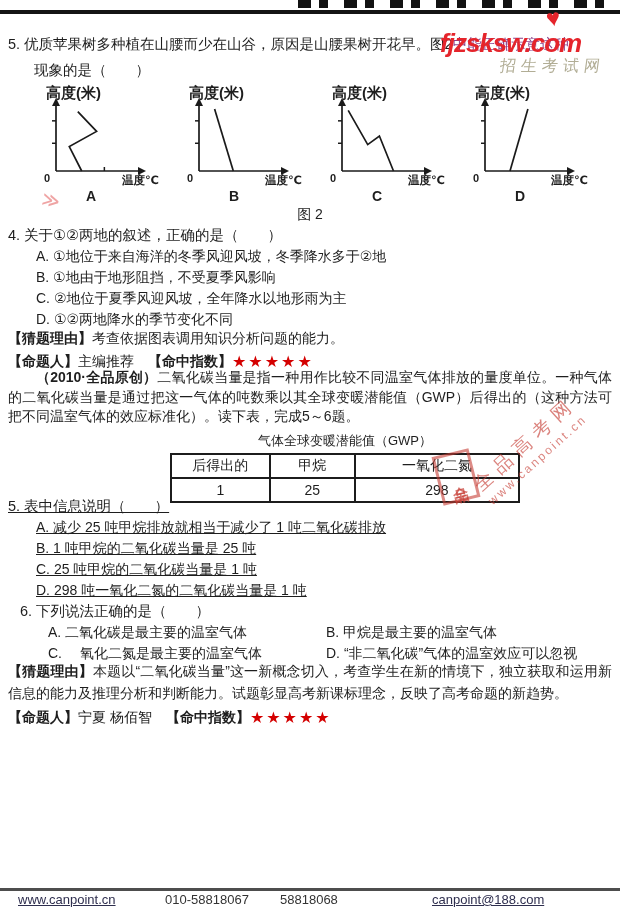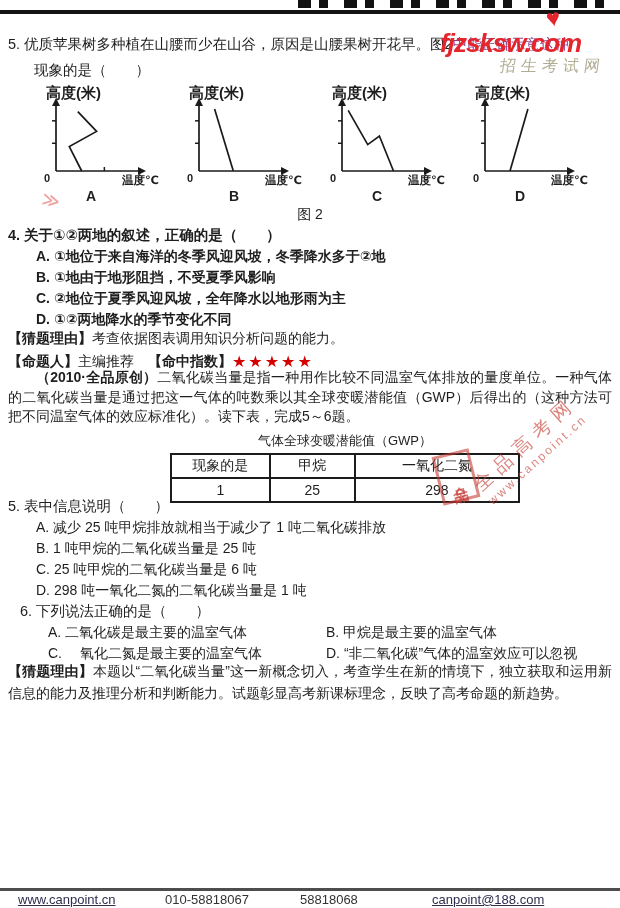--- a/index.html
+++ b/index.html
@@ -55,21 +55,21 @@
   
   .optrow{display:flex;font-size:14px;line-height:21px;padding-left:28px;white-space:nowrap;}
   .optrow .colA{width:278px;}
   
   .ana{font-size:14px;line-height:21.5px;text-align:justify;margin:0;}
   
   .footrule{position:absolute;left:0;top:888px;width:620px;height:3px;background:#4d4d4d;}
   .foot{position:absolute;top:892px;left:0;width:620px;font-size:13px;color:#2e2e4e;}
   .foot span{position:absolute;white-space:nowrap;}
   .foot .lnk{text-decoration:underline;cursor:pointer;}
-  .f1{left:18px;} .f2{left:165px;color:#333;} .f3{left:280px;color:#333;margin-left:20px;} .f4{left:432px;}
+  .f1{left:18px;} .f2{left:165px;color:#333;} .f3{left:280px;color:#333;} .f4{left:432px;}
 </style>
 </head>
 <body>
 
 <div id="page">
 
   <div class="cutoff"></div>
   <div class="toprule"></div>
 
   <div class="wm">
@@ -144,21 +144,21 @@
           <polyline points="62.9,12.0 45.0,74.0" fill="none" stroke="#1a1a1a" stroke-width="1.7" stroke-linejoin="miter"></polyline>
         </svg>
       <span class="zero">0</span>
       <span class="xlab">温度℃</span>
       <span class="cletter">D</span>
     </div>
   </div>
 
   <div class="figcap">图 2</div>
 
-  <div class="qblock" style="top:224px;font-weight:bold;">
+  <div class="qblock" style="top:224px;">
     <div class="stem">4. 关于①②两地的叙述，正确的是（　　）</div>
     <div class="opt">A. ①地位于来自海洋的冬季风迎风坡，冬季降水多于②地</div>
     <div class="opt">B. ①地由于地形阻挡，不受夏季风影响</div>
     <div class="opt">C. ②地位于夏季风迎风坡，全年降水以地形雨为主</div>
     <div class="opt">D. ①②两地降水的季节变化不同</div>
   </div>
 
   <div class="qblock" style="top:327px;">
     <div class="tline" style="line-height:23px;">
       <span class="bk">【猜题理由】</span><span>考查依据图表调用知识分析问题的能力。</span>
@@ -170,65 +170,68 @@
 
   <p class="passage">
     <b>（2010·全品原创）</b><span>二氧化碳当量是指一种用作比较不同温室气体排放的量度单位。一种气体的二氧化碳当量是通过把这一气体的吨数乘以其全球变暖潜能值（GWP）后得出的（这种方法可把不同温室气体的效应标准化）。读下表，完成5～6题。</span>
   </p>
 
   <div class="tblwrap">
     <div class="tbltitle">气体全球变暖潜能值（GWP）</div>
     <table class="gwp">
       <tbody>
           <tr>
-        <td class="c1">现象的是</td>
+        <td class="c1">后得出的</td>
         <td class="c2">甲烷</td>
         <td class="c3">一氧化二氮</td>
       </tr>
       <tr>
         <td>1</td>
         <td>25</td>
         <td>298</td>
       </tr>
     </tbody>
       </table>
   </div>
 
   <div class="seal-box">
       <span>全品</span>
     </div>
   <div class="seal-text">
     <div class="l1">全品高考网</div>
     <div class="l2">www.canpoint.cn</div>
   </div>
 
-  <div class="qblock" style="top:496px;">
+  <div class="qblock" style="top:496px;text-decoration:underline;">
     <div class="stem" style="line-height:21px;">5. 表中信息说明（　　）</div>
     <div class="opt">A. 减少 25 吨甲烷排放就相当于减少了 1 吨二氧化碳排放</div>
     <div class="opt">B. 1 吨甲烷的二氧化碳当量是 25 吨</div>
-    <div class="opt">C. 25 吨甲烷的二氧化碳当量是 6 吨</div>
+    <div class="opt">C. 25 吨甲烷的二氧化碳当量是 1 吨</div>
     <div class="opt">D. 298 吨一氧化二氮的二氧化碳当量是 1 吨</div>
   </div>
 
   <div class="qblock" style="top:601px;margin-left:12px;">
     <div class="stem" style="line-height:21px;">6. 下列说法正确的是（　　）</div>
     <div class="optrow">
       <span class="colA">A. 二氧化碳是最主要的温室气体</span>
       <span>B. 甲烷是最主要的温室气体</span>
     </div>
     <div class="optrow">
       <span class="colA">C. 　氧化二氮是最主要的温室气体</span>
       <span>D. “非二氧化碳”气体的温室效应可以忽视</span>
     </div>
   </div>
 
   <div class="qblock" style="top:661px;">
     <p class="ana">
       <span class="bk">【猜题理由】</span><span>本题以“二氧化碳当量”这一新概念切入，考查学生在新的情境下，独立获取和运用新信息的能力及推理分析和判断能力。试题彰显高考新课标理念，反映了高考命题的新趋势。</span>
     </p>
+    <div class="tline" style="margin-top:2px;line-height:23px;">
+      <span class="bk">【命题人】</span><span>宁夏 杨佰智　</span><span class="bk">【命中指数】</span><span class="stars">★★★★★</span>
+    </div>
   </div>
 
   <div class="footrule"></div>
   <div class="foot">
     <span class="f1 lnk">www.canpoint.cn</span>
     <span class="f2">010-58818067</span>
     <span class="f3">58818068</span>
     <span class="f4 lnk">canpoint@188.com</span>
   </div>
 

